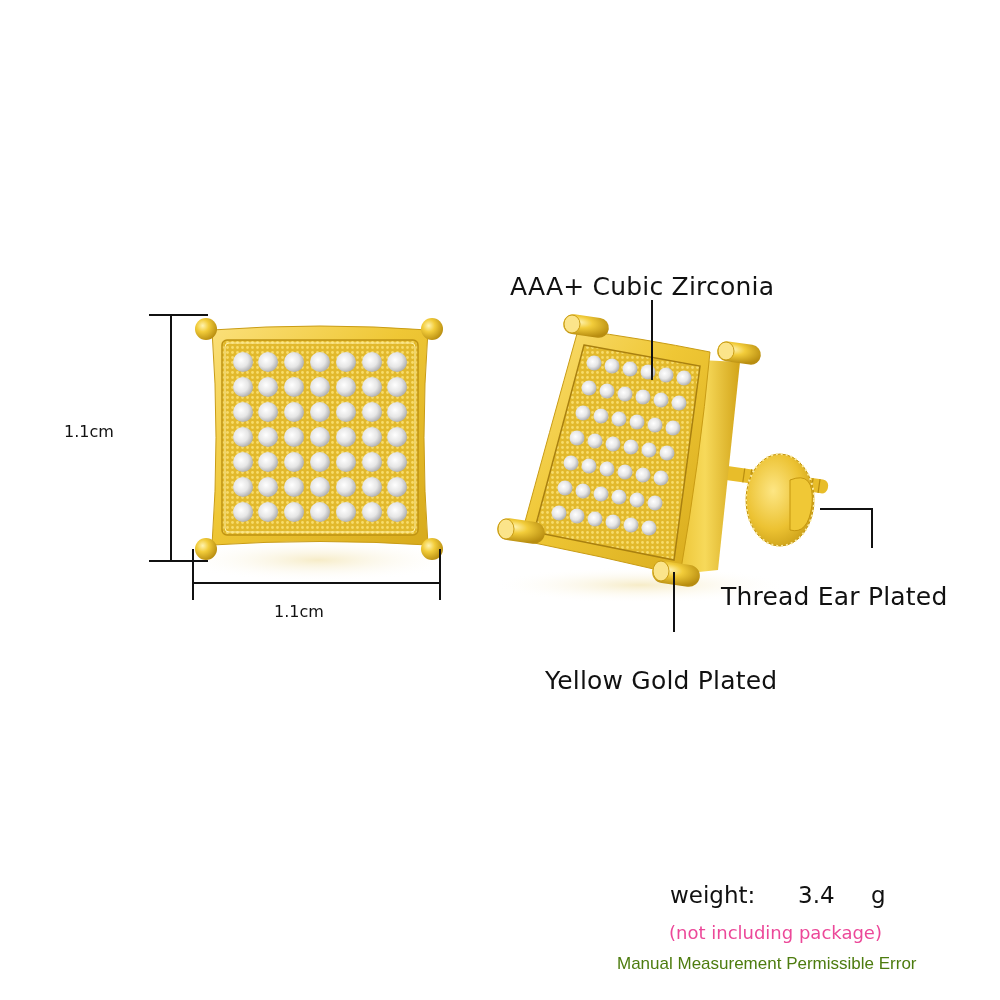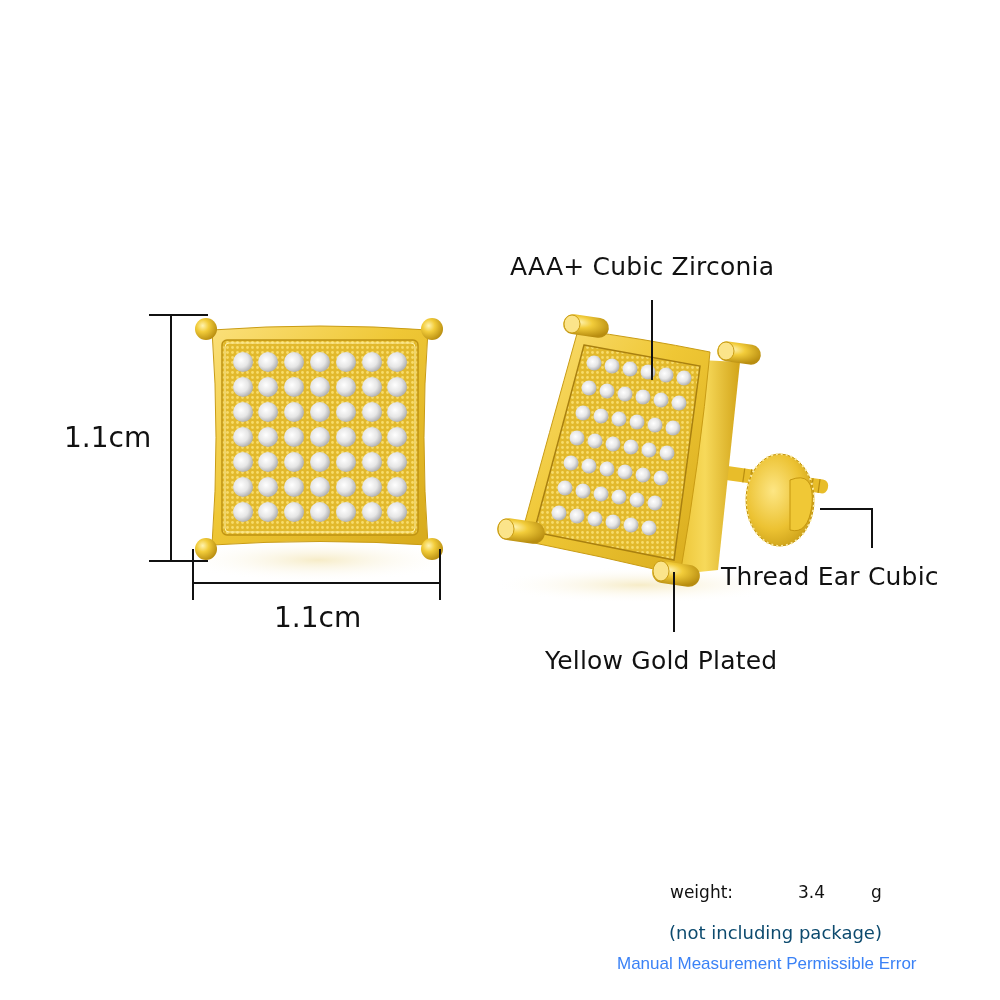--- a/index.html
+++ b/index.html
@@ -1,23 +1,23 @@
 <!DOCTYPE html>
 <html><head>
   <meta charset="utf-8">
   <style>
     html, body { margin: 0; padding: 0; background: #ffffff; }
     #stage { position: relative; width: 1000px; height: 1000px; overflow: hidden; background: #ffffff; }
     svg.art { position: absolute; left: 0; top: 0; width: 1000px; height: 1000px; }
     .lbl { position: absolute; color: #111111; font-family: "DejaVu Sans", sans-serif; white-space: nowrap; line-height: 1; }
-    .big { font-size: 25px; letter-spacing: 0.2px; }
-    .dim { font-size: 28px; }
-    .weight { font-size: 17px; }
-    .note { font-size: 18px; color: #0c4a6e; }
-    .err { font-family: "Liberation Sans", sans-serif; font-size: 17px; color: #3b82f6; }
+    .big { font-size: 25px; letter-spacing: 0.2px; margin-top: 20px; }
+    .dim { font-size: 16px; }
+    .weight { font-size: 23px; }
+    .note { font-size: 18px; color: #ec4899; }
+    .err { font-family: "Liberation Sans", sans-serif; font-size: 17px; color: #4d7c0f; }
   </style>
 </head>
 <body>
 
 <div id="stage">
 
   <svg class="art" viewBox="0 0 1000 1000">
     <defs>
       <linearGradient id="goldFrame" x1="0" y1="0" x2="1" y2="1">
         <stop offset="0" stop-color="#fbe07a"></stop>
@@ -213,21 +213,21 @@
       <line x1="652" y1="300" x2="652" y2="380"></line>
       <polyline points="820,509 872,509 872,548"></polyline>
       <line x1="674" y1="572" x2="674" y2="632"></line>
     </g>
   </svg>
 
   <div class="lbl dim" style="left:64px; top:424px;">1.1cm</div>
   <div class="lbl dim" style="left:274px; top:604px;">1.1cm</div>
 
   <div class="lbl big" style="left:510px; top:254px;">AAA+ Cubic Zirconia</div>
-  <div class="lbl big" style="left:721px; top:564px;">Thread Ear Cubic</div>
+  <div class="lbl big" style="left:721px; top:564px;">Thread Ear Plated</div>
   <div class="lbl big" style="left:545px; top:648px;text-align:center;">Yellow Gold Plated</div>
 
   <div class="lbl weight" style="left:670px; top:884px;">weight:</div>
   <div class="lbl weight" style="left:798px; top:884px;">3.4</div>
   <div class="lbl weight" style="left:871px; top:884px;">g</div>
   <div class="lbl note" style="left:669px; top:924px;">(not including package)</div>
   <div class="lbl err" style="left:617px; top:955px;">Manual Measurement Permissible Error</div>
 </div>
 
 </body></html>

